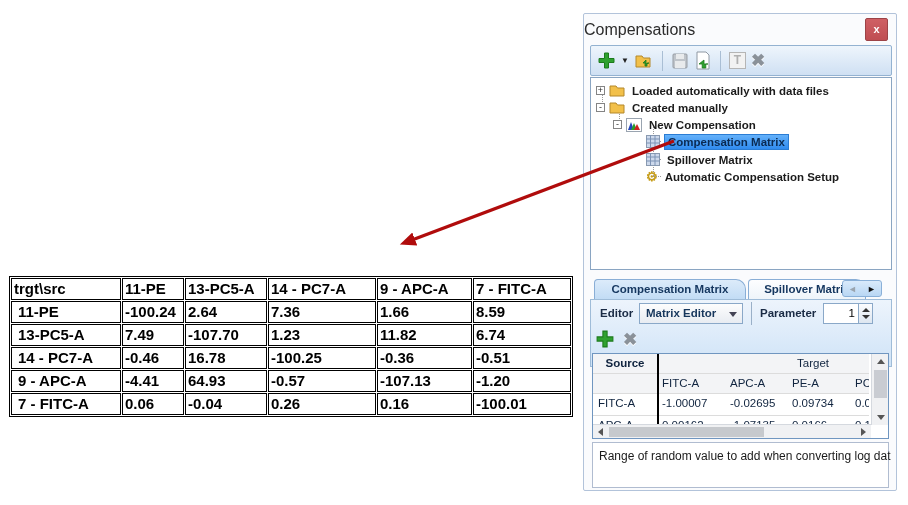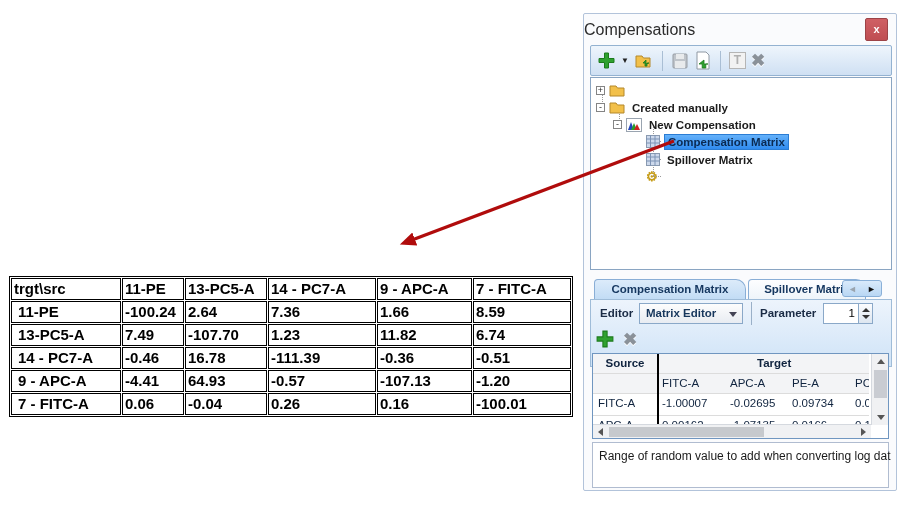--- a/index.html
+++ b/index.html
@@ -145,21 +145,21 @@
     <td>7.49</td>
     <td>-107.70</td>
     <td>1.23</td>
     <td>11.82</td>
     <td>6.74</td>
   </tr>
   <tr>
     <td class="rowlabel">14 - PC7-A</td>
     <td>-0.46</td>
     <td>16.78</td>
-    <td>-111.39</td>
+    <td>-100.25</td>
     <td>-0.36</td>
     <td>-0.51</td>
   </tr>
   <tr>
     <td class="rowlabel">9 - APC-A</td>
     <td>-4.41</td>
     <td>64.93</td>
     <td>-0.57</td>
     <td>-107.13</td>
     <td>-1.20</td>
@@ -219,20 +219,21 @@
     <div class="dotv" style="left:62px; top:48px; height:50px;"></div>
     <div class="doth" style="left:62px; top:63px; width:8px;"></div>
     <div class="doth" style="left:62px; top:81px; width:8px;"></div>
     <div class="doth" style="left:62px; top:98px; width:8px;"></div>
 
     <div class="titem" style="left:5px; top:4px;">
       <span class="exp">+</span>
       <svg width="16" height="13" viewBox="0 0 16 13">
           <path d="M1 2h6l1.5 2H15v8H1z" fill="#f2c04a" stroke="#b4882a"></path>
         </svg>
+      <span class="tlabel">Loaded automatically with data files</span>
     </div>
     <div class="titem" style="left:5px; top:21px;">
       <span class="exp">-</span>
       <svg width="16" height="13" viewBox="0 0 16 13">
           <path d="M1 2h6l1.5 2H15v8H1z" fill="#f2c04a" stroke="#b4882a"></path>
         </svg>
       <span class="tlabel">Created manually</span>
     </div>
     <div class="titem" style="left:22px; top:38px;">
       <span class="exp">-</span>
@@ -253,20 +254,21 @@
     </div>
     <div class="titem" style="left:55px; top:73px;">
       <svg width="14" height="13" viewBox="0 0 14 13">
           <rect x="0.5" y="0.5" width="13" height="12" fill="#cdd9ec" stroke="#8a9ab0"></rect>
           <path d="M0 4h14M0 8h14M4.5 0v13M9 0v13" stroke="#7d93b5" stroke-width="1"></path>
         </svg>
       <span class="tlabel">Spillover Matrix</span>
     </div>
     <div class="titem" style="left:55px; top:90px;">
       <span class="gear">⚙</span>
+      <span class="tlabel">Automatic Compensation Setup</span>
     </div>
   </div>
 
   <div class="tab active" style="left:10px; width:152px;">Compensation Matrix</div>
   <div class="tab inactive" style="left:164px; width:118px;">Spillover Matrix</div>
   <div class="tab-scroll">
     <span class="dis">◄</span>
     <span class="en">►</span>
   </div>
 
@@ -292,21 +294,21 @@
           </svg>
       </span>
       <span class="icon-btn x-gray">✖</span>
     </div>
   </div>
 
   <div class="matrix">
     <div class="mx-rows">
       <div class="mx-row hdr">
         <div class="mx-cell c0" style="text-align:center; padding-left:0; font-weight:600;">Source</div>
-        <div class="mx-cell" style="width:212px; text-align:left; padding-left:100px; font-weight:700;">Target</div>
+        <div class="mx-cell" style="width:212px; text-align:center; padding-left:100px; font-weight:400;">Target</div>
       </div>
       <div class="mx-row hdr">
         <div class="mx-cell c0"></div>
         <div class="mx-cell c1">FITC-A</div>
         <div class="mx-cell c2">APC-A</div>
         <div class="mx-cell c3">PE-A</div>
         <div class="mx-cell c4">PC</div>
       </div>
       <div class="mx-row data1">
         <div class="mx-cell c0">FITC-A</div>

